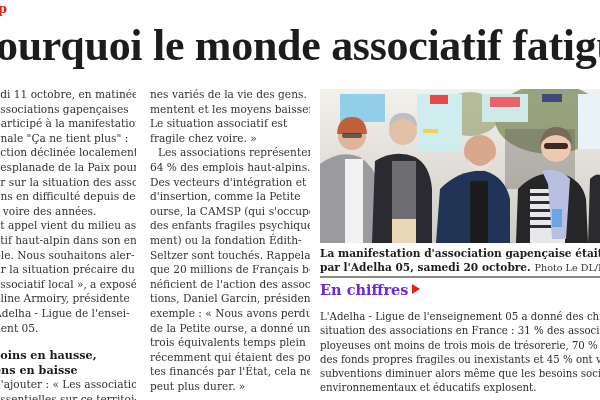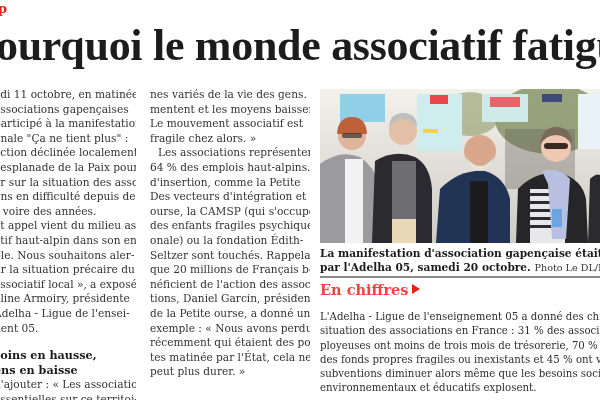--- a/index.html
+++ b/index.html
@@ -92,21 +92,21 @@
       background: #8a8a8a;
     }
     .section-head {
       position: absolute;
       left: 320px;
       top: 281px;
       font-family: "DejaVu Serif", serif;
       font-weight: bold;
       font-size: 14.5px;
       line-height: 18px;
-      color: #ef4444;
+      color: #6d28d9;
       white-space: nowrap;
     }
     .section-head .arrow {
       display: inline-block;
       width: 0; height: 0;
       border-top: 5px solid transparent;
       border-bottom: 5px solid transparent;
       border-left: 8px solid #e2231a;
       margin-left: 4px;
       vertical-align: 1px;
@@ -153,37 +153,38 @@
   <span class="line subhead">soins en hausse,</span>
   <span class="line subhead">ens en baisse</span>
   <span class="line">d'ajouter : « Les associations</span>
   <span class="line">essentielles sur ce territoi-</span>
 
 </div>
 
 <div class="col col2">
   <span class="line">nes variés de la vie des gens. Les</span>
   <span class="line">mentent et les moyens baissent.</span>
-  <span class="line">Le mouvement associatif est</span>
-  <span class="line">fragile chez alors. »</span>
+  <span class="line">Le situation associatif est</span>
+  <span class="line">fragile chez voire. »</span>
   <span class="line indent">Les associations représentent</span>
   <span class="line">64 % des emplois haut-alpins.</span>
+  <span class="line">Des vecteurs d'intégration et</span>
   <span class="line">d'insertion, comme la Petite</span>
-  <span class="line">Des vecteurs d'intégration et</span>
   <span class="line">ourse, la CAMSP (qui s'occupe</span>
   <span class="line">des enfants fragiles psychique-</span>
-  <span class="line">onale) ou la fondation Édith-</span>
+  <span class="line">ment) ou la fondation Édith-</span>
   <span class="line">Seltzer sont touchés. Rappelant</span>
   <span class="line">que 20 millions de Français bé-</span>
   <span class="line">néficient de l'action des associa-</span>
   <span class="line">tions, Daniel Garcin, président</span>
+  <span class="line">exemple : « Nous avons perdu</span>
   <span class="line">de la Petite ourse, a donné un</span>
-  <span class="line">exemple : « Nous avons perdu</span>
+  <span class="line">trois équivalents temps plein</span>
   <span class="line">récemment qui étaient des pos-</span>
-  <span class="line">tes matinée par l'État, cela ne</span>
+  <span class="line">tes financés par l'État, cela ne</span>
   <span class="line">peut plus durer. »</span>
 
 </div>
 
 <div class="photo" role="img" aria-label="Quatre personnes posant devant des pancartes lors de la manifestation">
   <svg width="280" height="154" viewBox="0 0 280 154" xmlns="http://www.w3.org/2000/svg">
     <defs>
       <linearGradient id="bg" x1="0" y1="0" x2="0" y2="1">
         <stop offset="0" stop-color="#f3f1ec"></stop>
         <stop offset="1" stop-color="#cfcbc4"></stop>

